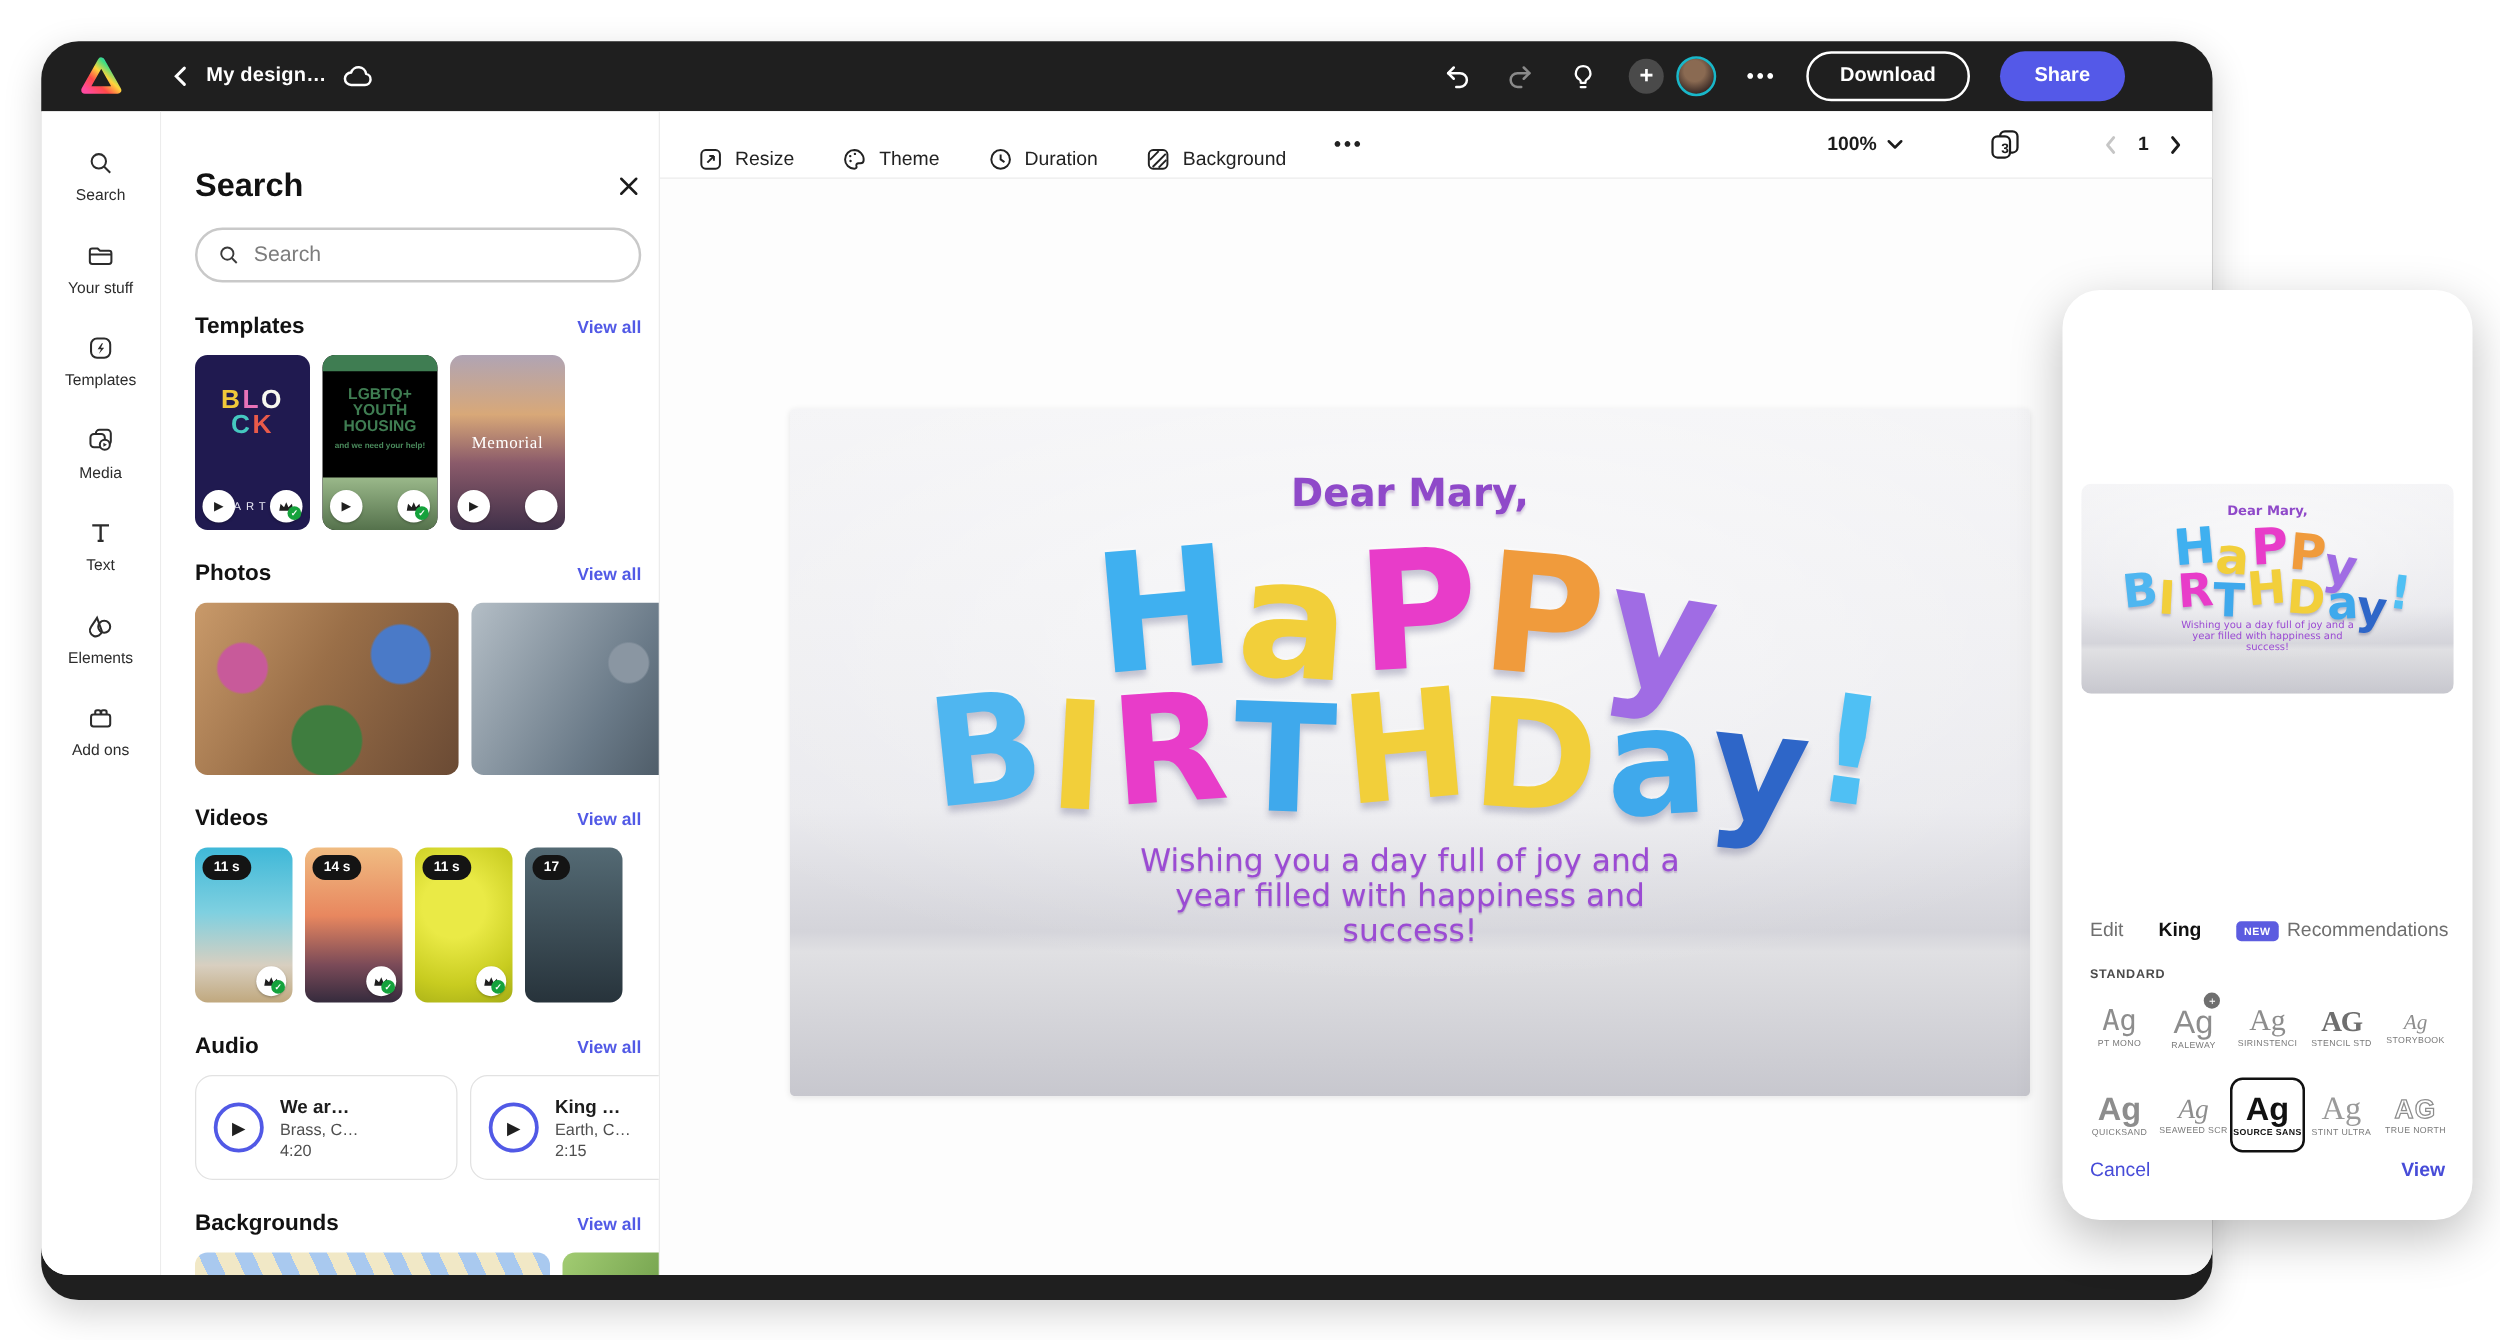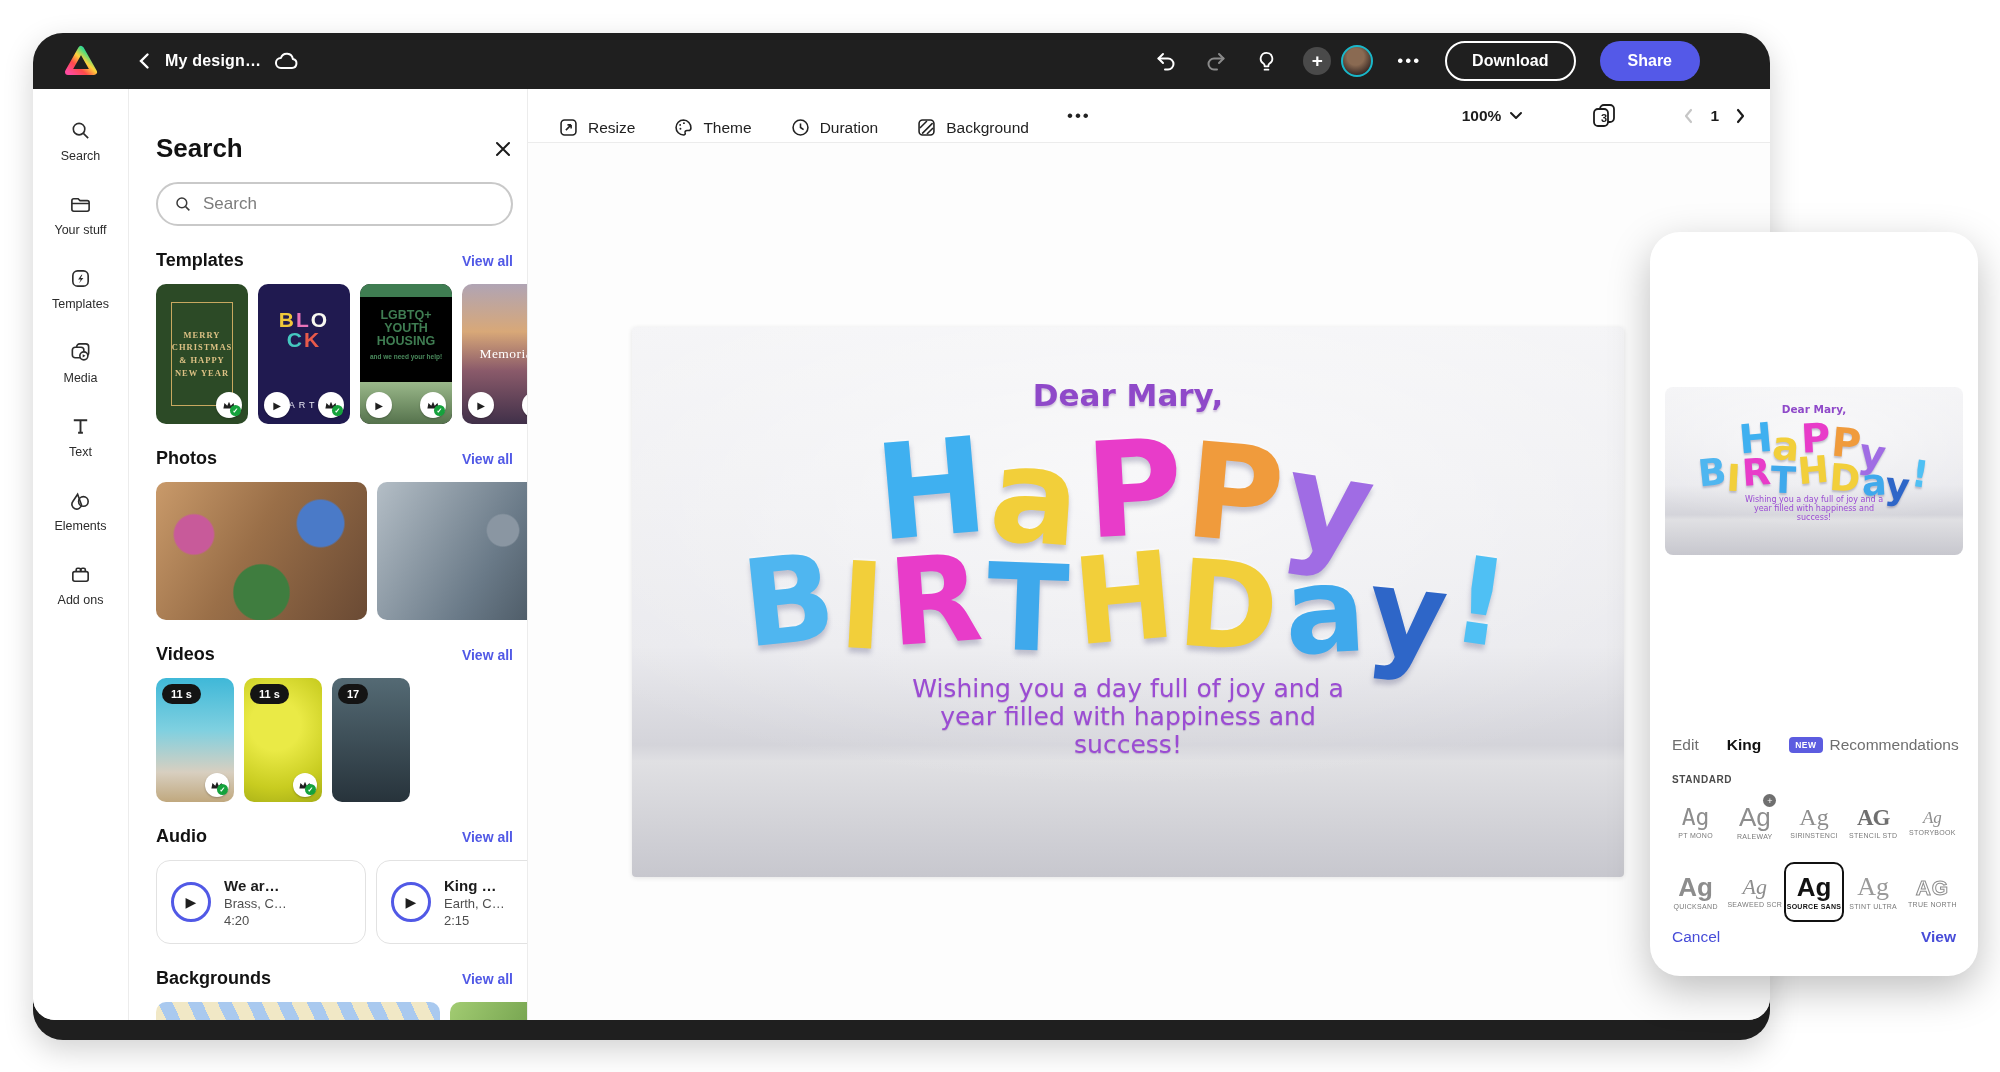--- a/index.html
+++ b/index.html
@@ -355,31 +355,20 @@
               <line x1="15.5" y1="15.5" x2="20.5" y2="20.5"></line>
           </svg>
           <input type="text" placeholder="Search" style="">
         </div>
 
         <div class="sec-head">
           <span class="sec-title">Templates</span>
           <a class="view-all">View all</a>
         </div>
         <div class="thumb-row">
-          <div class="tcard tc1">
-            <div class="frame">
-                <span>MERRY CHRISTMAS &amp; HAPPY NEW YEAR</span>
-              </div>
-            <span class="badge-crown">
-              <svg viewBox="0 0 20 14">
-                  <path d="M2 12 L3.5 4 L7.5 8 L10 2.5 L12.5 8 L16.5 4 L18 12 Z" fill="#1f1f1f"></path>
-                </svg>
-              <span class="check">✓</span>
-            </span>
-          </div>
           <div class="tcard tc2">
             <div class="block"><span>B</span><span>L</span><span>O</span><span>C</span><span>K</span></div>
             <div class="party">PARTY</div>
             <span class="badge-play">▶</span>
             <span class="badge-crown">
               <svg viewBox="0 0 20 14">
                   <path d="M2 12 L3.5 4 L7.5 8 L10 2.5 L12.5 8 L16.5 4 L18 12 Z" fill="#1f1f1f"></path>
                 </svg>
               <span class="check">✓</span>
             </span>
@@ -416,20 +405,29 @@
           <div class="photo-card ph2"></div>
         </div>
 
         <div class="sec-head">
           <span class="sec-title">Videos</span>
           <a class="view-all">View all</a>
         </div>
         <div class="thumb-row">
           <div class="vcard vc2">
             <span class="vdur">11 s</span>
+            <span class="badge-crown">
+              <svg viewBox="0 0 20 14">
+                  <path d="M2 12 L3.5 4 L7.5 8 L10 2.5 L12.5 8 L16.5 4 L18 12 Z" fill="#1f1f1f"></path>
+                </svg>
+              <span class="check">✓</span>
+            </span>
+          </div>
+          <div class="vcard vc3">
+            <span class="vdur">14 s</span>
             <span class="badge-crown">
               <svg viewBox="0 0 20 14">
                   <path d="M2 12 L3.5 4 L7.5 8 L10 2.5 L12.5 8 L16.5 4 L18 12 Z" fill="#1f1f1f"></path>
                 </svg>
               <span class="check">✓</span>
             </span>
           </div>
           <div class="vcard vc4">
             <span class="vdur">11 s</span>
             <span class="badge-crown">

